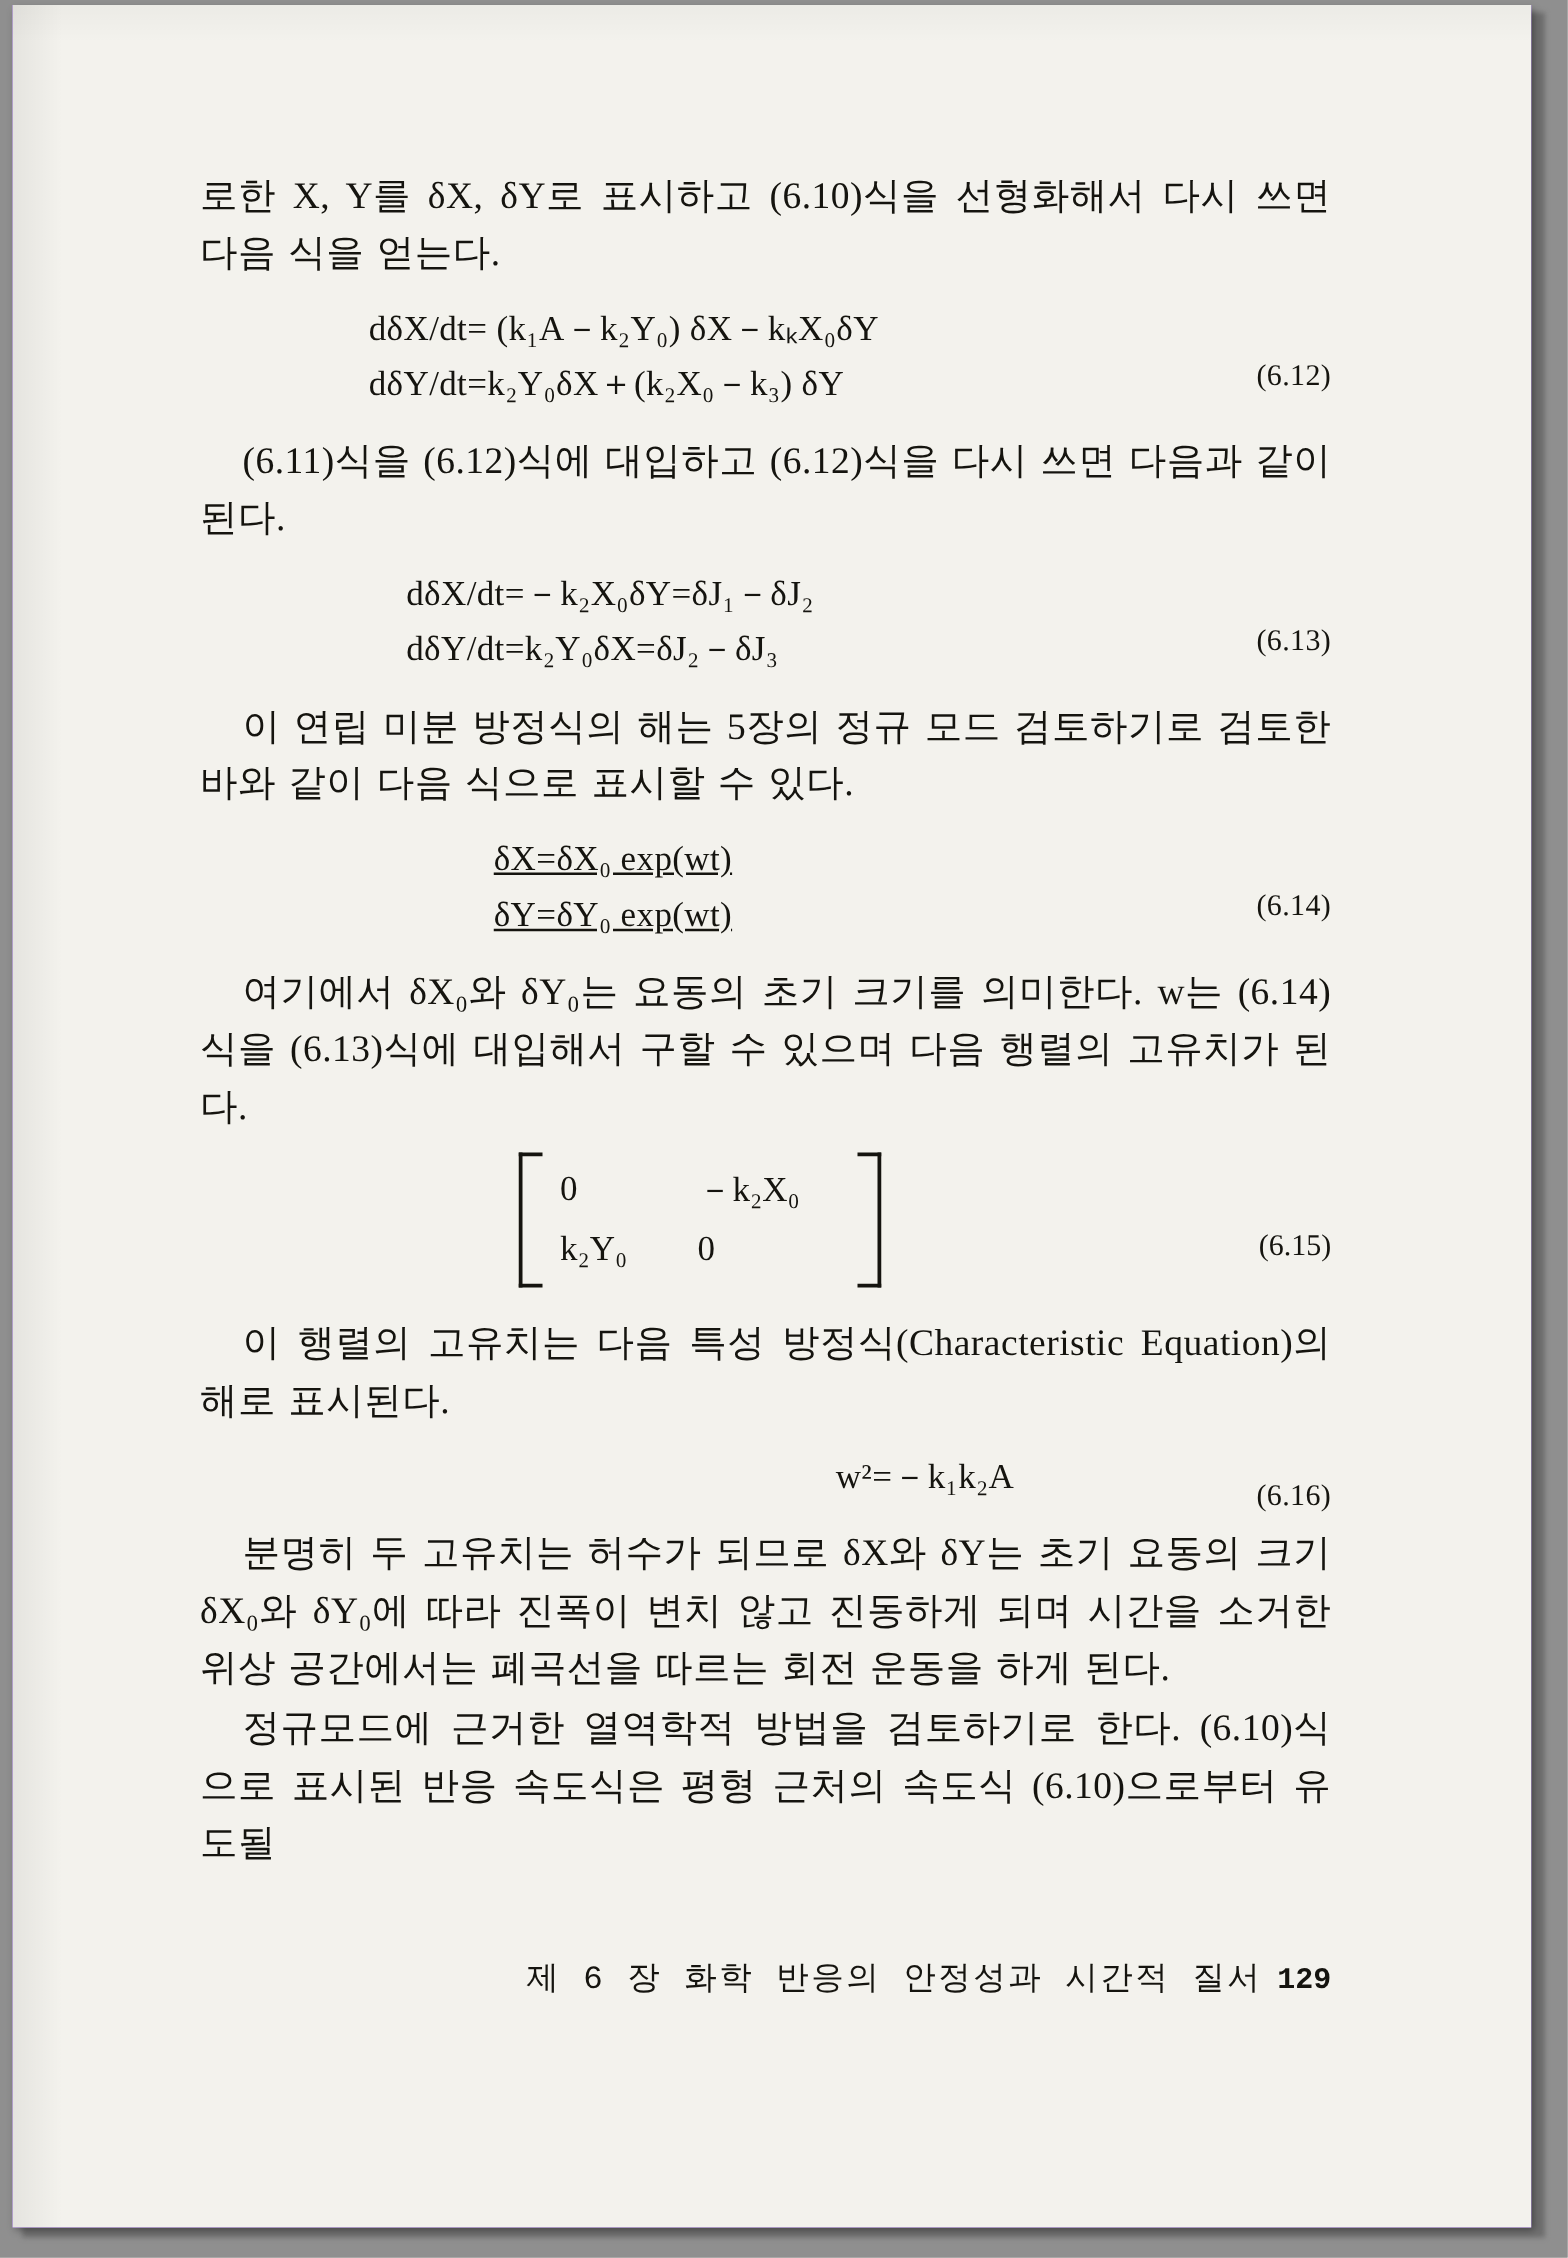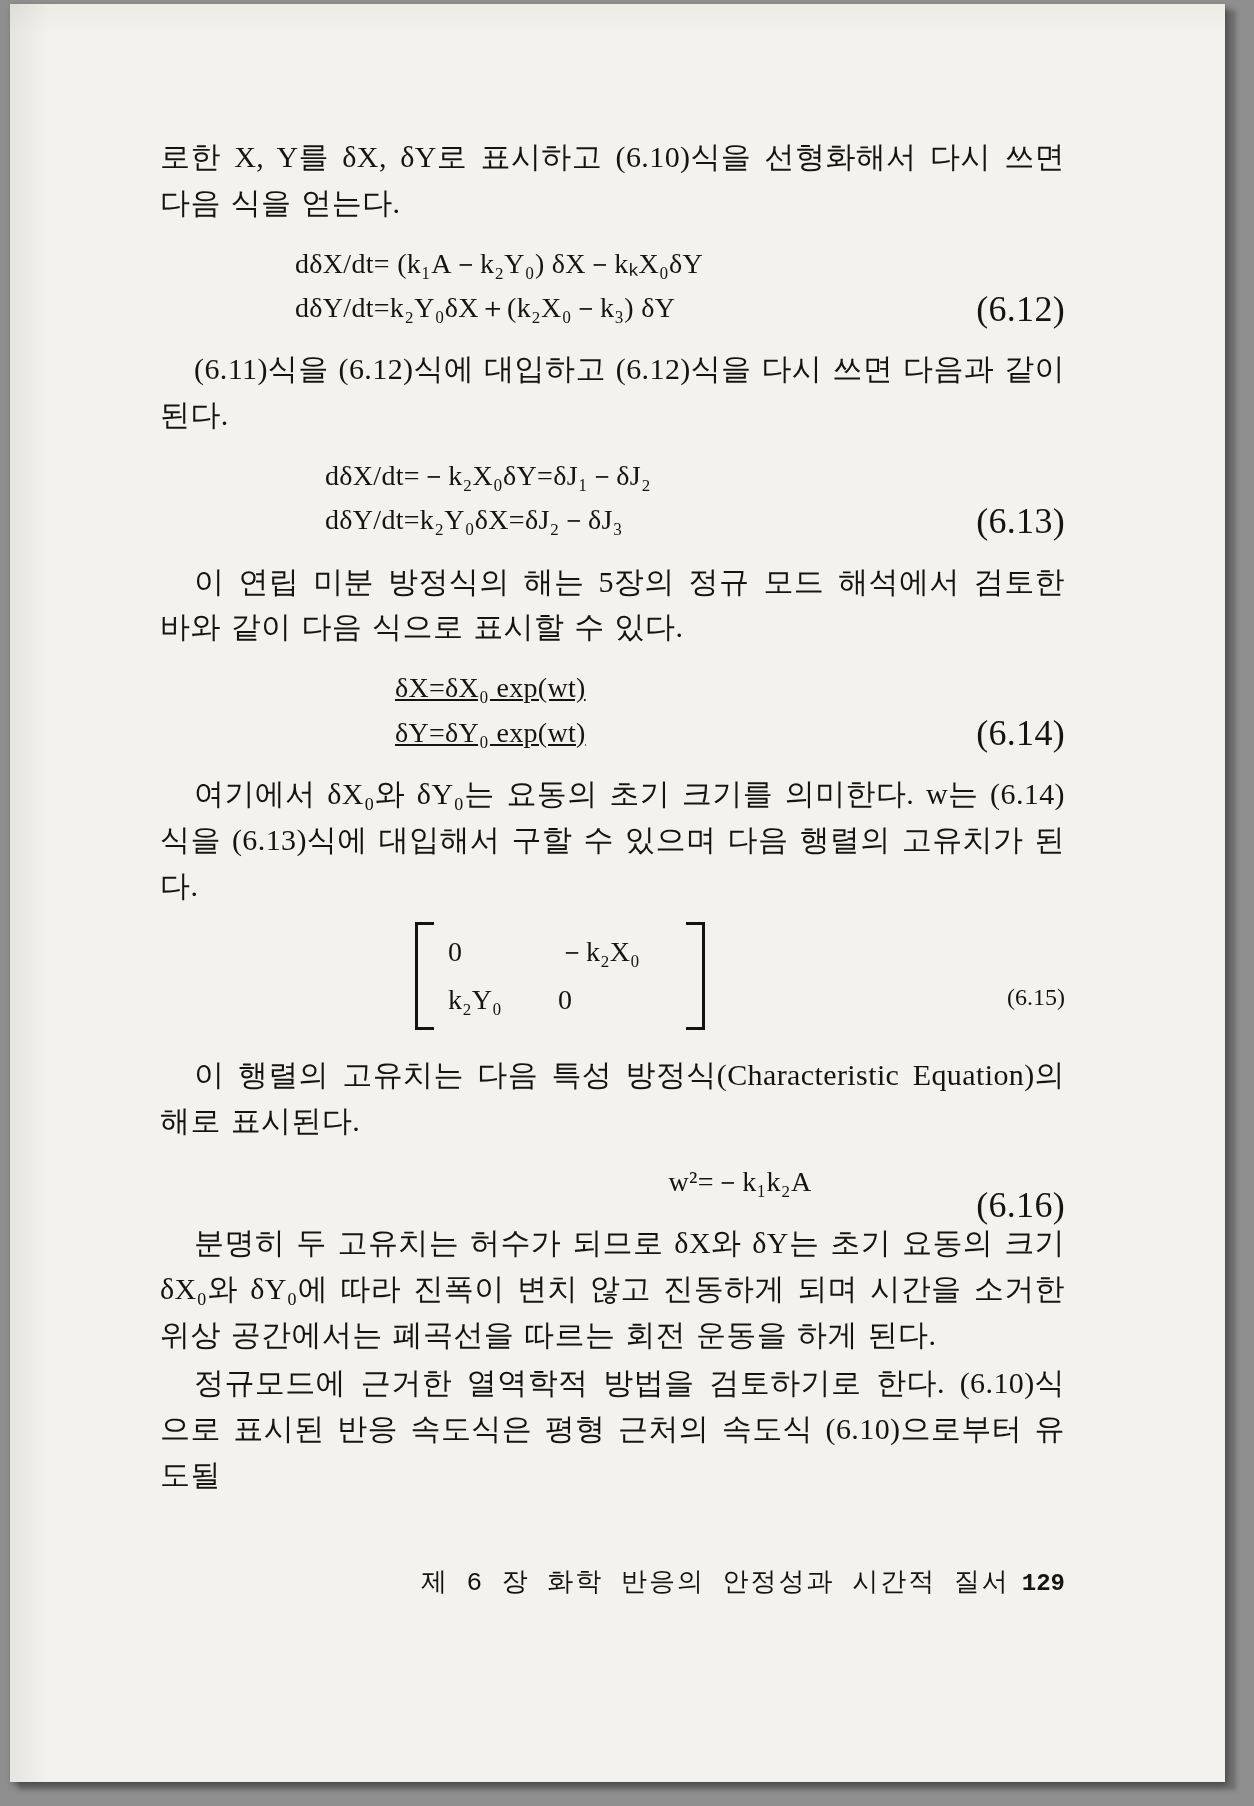--- a/index.html
+++ b/index.html
@@ -67,21 +67,21 @@
     font-family: "Liberation Serif", serif;
     letter-spacing: 0.3px;
   }
   .eq-c1 { padding-left: 135px; }
   .eq-c2 { padding-left: 165px; }
   .eq-c3 { padding-left: 235px; text-decoration: underline; }
   .eq-c4 { padding-left: 255px; text-align: center; }
   .eqnum {
     position: absolute;
     right: 0;
-    font-size: 36px;
+    font-size: 24px;
     letter-spacing: 0.3px;
     font-family: Liberation Serif, serif;
   }
   .eqnum.r1 { top: 46px; }
   .eqnum.r0 { top: 0px; margin-top: 24px; }
   .matrix-wrap {
     margin: 14px 0 10px 0;
     position: relative;
     height: 120px;
   }
@@ -150,21 +150,21 @@
       </div>
 
       <p class="para indent">(6.11)식을 (6.12)식에 대입하고 (6.12)식을 다시 쓰면 다음과 같이 된다.</p>
 
       <div class="eqblock">
         <div class="eqline eq-c2">dδX/dt=－k₂X₀δY=δJ₁－δJ₂</div>
         <div class="eqline eq-c2">dδY/dt=k₂Y₀δX=δJ₂－δJ₃</div>
         <div class="eqnum r1">(6.13)</div>
       </div>
 
-      <p class="para indent">이 연립 미분 방정식의 해는 5장의 정규 모드 해석에서 검토한 바와 같이 다음 식으로 표시할 수 있다.</p>
+      <p class="para indent">이 연립 미분 방정식의 해는 5장의 정규 모드 검토하기로 검토한 바와 같이 다음 식으로 표시할 수 있다.</p>
 
       <div class="eqblock">
         <div class="eqline eq-c3">δX=δX₀ exp(wt)</div>
         <div class="eqline eq-c3">δY=δY₀ exp(wt)</div>
         <div class="eqnum r1">(6.14)</div>
       </div>
 
       <p class="para indent">여기에서 δX₀와 δY₀는 요동의 초기 크기를 의미한다. w는 (6.14)식을 (6.13)식에 대입해서 구할 수 있으며 다음 행렬의 고유치가 된다.</p>
 
       <div class="matrix-wrap">

